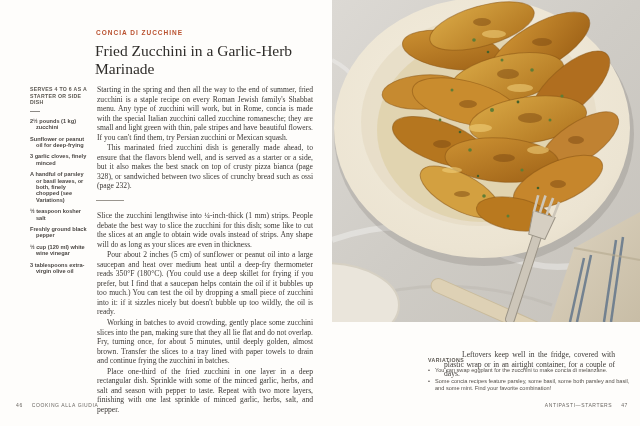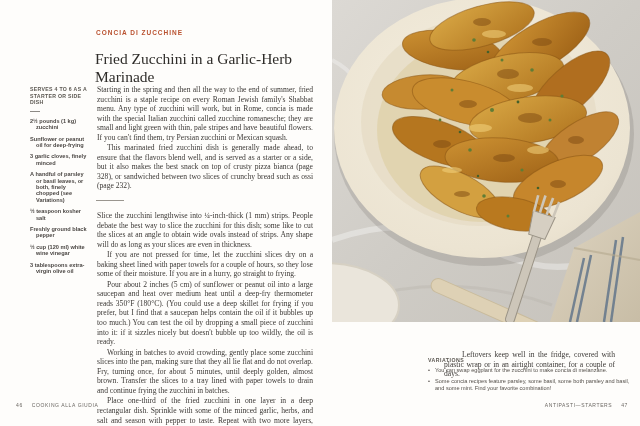--- a/index.html
+++ b/index.html
@@ -1,21 +1,21 @@
 <!DOCTYPE html>
 <html><head>
 <meta charset="utf-8">
 <style>
   html,body{margin:0;padding:0;background:#e9e7e4;}
   .spread{position:relative;width:640px;height:426px;background:#fefdfb;overflow:hidden;
           font-family:"Liberation Serif",serif;color:#3b3835;}
   
   .eyebrow{position:absolute;left:96px;top:29px;font-family:"Liberation Sans",sans-serif;
            font-size:6.5px;font-weight:700;letter-spacing:1px;color:#b9512f;}
-  .title{position:absolute;left:95px;top:50px;width:230px;font-size:15.5px;line-height:18px;
+  .title{position:absolute;left:95px;top:42px;width:230px;font-size:15.5px;line-height:18px;
          color:#2e2c29;font-weight:400;margin:0;}
   .sidebar{position:absolute;left:30px;top:86px;width:60px;
            font-family:"Liberation Sans",sans-serif;color:#4b4744;}
   .serves{font-size:5.2px;font-weight:700;letter-spacing:.3px;line-height:6.6px;color:#5a5650;}
   .side-rule{width:10px;height:1px;background:#8d8a85;margin:5px 0 6px 0;}
   .ing{font-size:5.6px;font-weight:700;line-height:6.4px;margin:0 0 5px 0;
        padding-left:6px;text-indent:-6px;}
   .bodycol{position:absolute;left:96px;top:84px;width:218px;font-size:7.6px;
            line-height:9.55px;text-align:justify;}
   .bodycol p{margin:1px;}
@@ -57,21 +57,20 @@
     <p class="ing">Freshly ground black pepper</p>
     <p class="ing">½ cup (120 ml) white wine vinegar</p>
     <p class="ing">3 tablespoons extra-virgin olive oil</p>
   </div>
 
   <div class="bodycol">
     <p>Starting in the spring and then all the way to the end of summer, fried zucchini is a staple recipe on every Roman Jewish family's Shabbat menu. Any type of zucchini will work, but in Rome, concia is made with the special Italian zucchini called zucchine romanesche; they are small and light green with thin, pale stripes and have beautiful flowers. If you can't find them, try Persian zucchini or Mexican squash.</p>
     <p class="ind">This marinated fried zucchini dish is generally made ahead, to ensure that the flavors blend well, and is served as a starter or a side, but it also makes the best snack on top of crusty pizza bianca (page 328), or sandwiched between two slices of crunchy bread such as ossi (page 232).</p>
     <div class="divider"></div>
     <p>Slice the zucchini lengthwise into ¼-inch-thick (1 mm) strips. People debate the best way to slice the zucchini for this dish; some like to cut the slices at an angle to obtain wide ovals instead of strips. Any shape will do as long as your slices are even in thickness.</p>
-    <p class="ind">If you are not pressed for time, let the zucchini slices dry on a baking sheet lined with paper towels for a couple of hours, so they lose some of their moisture. If you are in a hurry, go straight to frying.</p>
     <p class="ind">Pour about 2 inches (5 cm) of sunflower or peanut oil into a large saucepan and heat over medium heat until a deep-fry thermometer reads 350°F (180°C). (You could use a deep skillet for frying if you prefer, but I find that a saucepan helps contain the oil if it bubbles up too much.) You can test the oil by dropping a small piece of zucchini into it: if it sizzles nicely but doesn't bubble up too wildly, the oil is ready.</p>
     <p class="ind">Working in batches to avoid crowding, gently place some zucchini slices into the pan, making sure that they all lie flat and do not overlap. Fry, turning once, for about 5 minutes, until deeply golden, almost brown. Transfer the slices to a tray lined with paper towels to drain and continue frying the zucchini in batches.</p>
     <p class="ind">Place one-third of the fried zucchini in one layer in a deep rectangular dish. Sprinkle with some of the minced garlic, herbs, and salt and season with pepper to taste. Repeat with two more layers, finishing with one last sprinkle of minced garlic, herbs, salt, and pepper.</p>
 
   </div>
 
   <div class="footer-l">
     <span class="pg">46</span><span>COOKING ALLA GIUDIA</span>
   </div>
 

